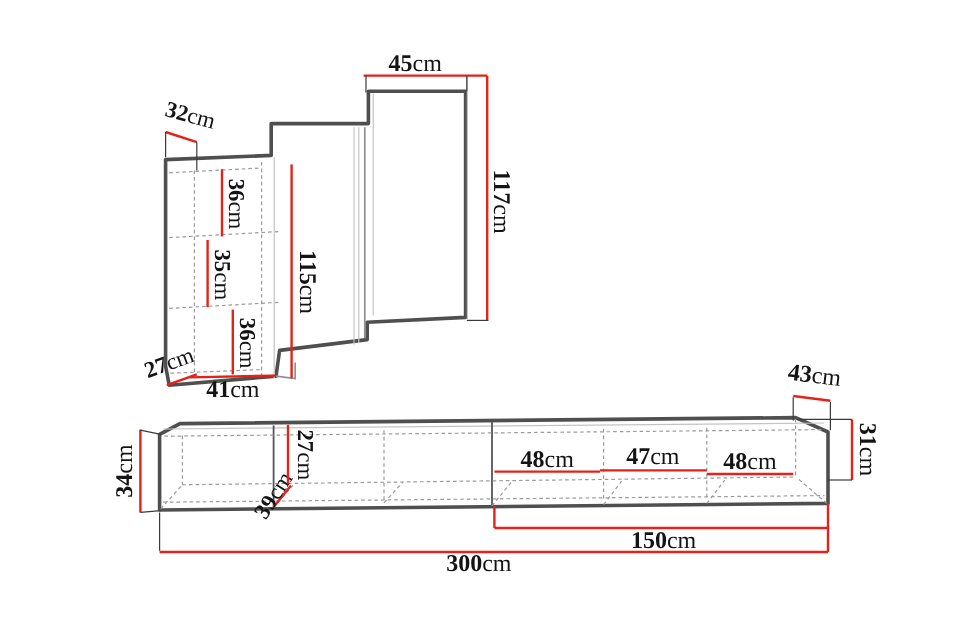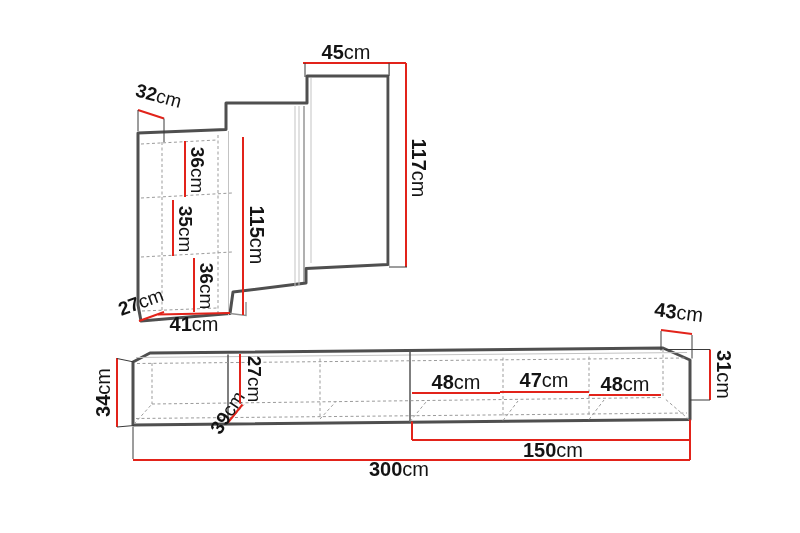--- a/index.html
+++ b/index.html
@@ -1,17 +1,17 @@
 <!DOCTYPE html>
 <html><head>
 <meta charset="utf-8">
 <style>
   html,body{margin:0;padding:0;background:#ffffff;}
   .stage{position:relative;width:800px;height:533px;background:#ffffff;overflow:hidden;
-         font-family:Liberation Sans, sans-serif;}
+         font-family:Liberation Serif, serif;}
   svg{display:block;}
   .outline{fill:#ffffff;stroke:#4f4f4f;stroke-width:3;stroke-linejoin:round;}
   .solidthin{stroke:#555555;stroke-width:1.5;fill:none;}
   .lite{stroke:#c3c3c3;stroke-width:1;fill:none;}
   .lite2{stroke:#8f8f8f;stroke-width:1.4;fill:none;}
   .dash{stroke:#9b9b9b;stroke-width:1;fill:none;stroke-dasharray:3 2.5;}
   .red{stroke:#e2231a;stroke-width:2;fill:none;}
   .ext{stroke:#3a3a3a;stroke-width:1;fill:none;}
   .dim{fill:#141414;font-size:20px;}
   .dim.small{font-size:19px;}

